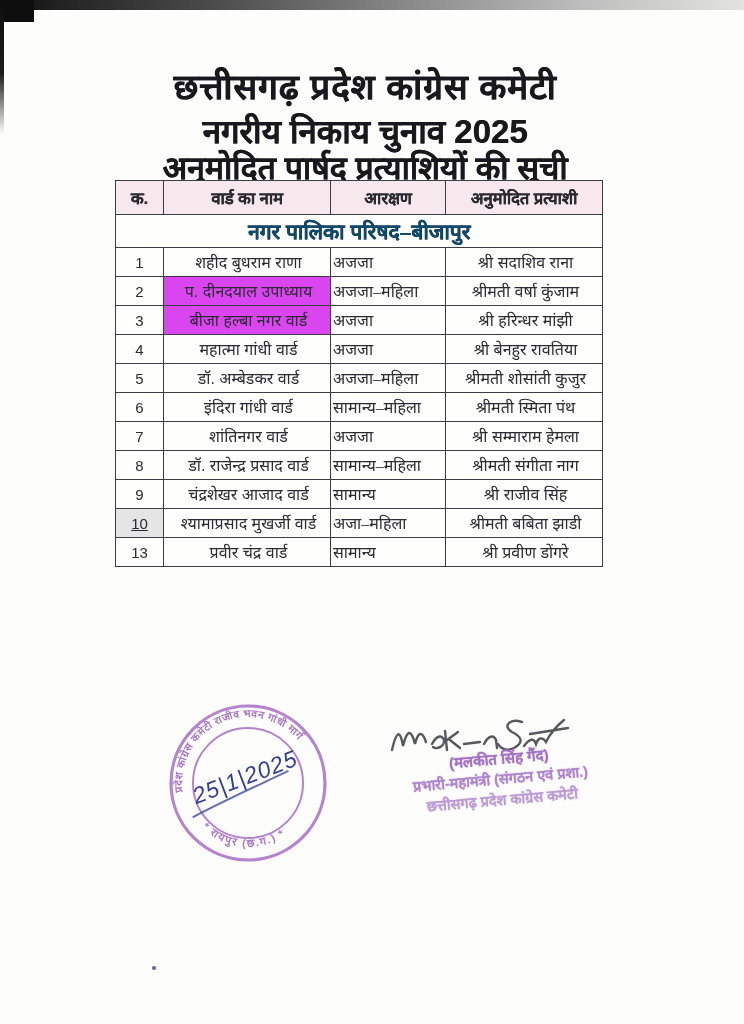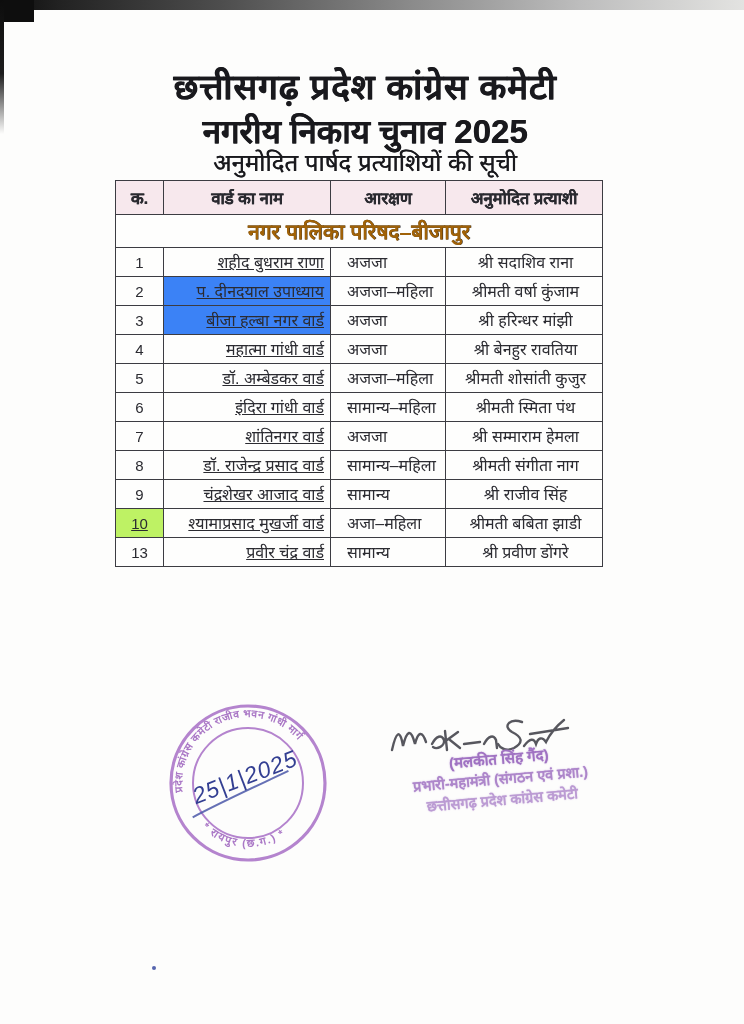--- a/index.html
+++ b/index.html
@@ -17,39 +17,39 @@
   .scan-left-strip{position:absolute;top:0;left:0;width:4px;height:134px;
     background:linear-gradient(to bottom,#0d0d0d 0%,#1d1d1d 55%,rgba(40,40,40,0) 100%);}
   .ink-dot{position:absolute;left:152px;top:966px;width:4px;height:4px;border-radius:50%;background:#2c3e9a;opacity:.8;}
 
   
   .doc-header{position:absolute;left:0;top:0;width:730px;text-align:center;color:#19191d;}
   .h1{position:absolute;left:0;top:62px;width:730px;font-size:35px;font-weight:800;letter-spacing:1px;
       text-shadow:.6px 0 0 #19191d;}
   .h2{position:absolute;left:0;top:108px;width:730px;font-size:33px;font-weight:800;
       text-shadow:.5px 0 0 #19191d;}
-  .h3{position:absolute;left:0;top:145px;width:730px;font-size:24px;font-weight:400;
+  .h3{position:absolute;left:0;top:145px;width:730px;font-size:32px;font-weight:700;
       text-shadow:.4px 0 0 #26262b;}
 
   
   .table-wrap{position:absolute;left:115px;top:180px;width:487px;}
   table{border-collapse:collapse;width:100%;table-layout:fixed;color:#2b2b31;}
   td,th{border:1.5px solid #3c3c42;padding:0 6px;overflow:hidden;white-space:nowrap;}
-  .caption-cell{height:32px;text-align:center;font-size:21px;font-weight:700;color:#a16207;
+  .caption-cell{height:32px;text-align:center;font-size:21px;font-weight:700;color:#0c4a6e;
       text-shadow:.4px 0 0 #1d1d22;background:#fefefd;}
   thead th{height:33px;background:#f7e8ed;font-size:16.5px;font-weight:700;text-align:center;
       color:#2a2a30;text-shadow:.3px 0 0 #2a2a30;}
   tbody td{height:28px;font-size:16px;background:#fefefd;}
   .c-sno{text-align:center;font-size:15px;}
-  .c-ward{text-align:right;padding-left:9px;text-decoration:underline;}
-  .c-res{text-align:left;padding-left:16px;}
+  .c-ward{text-align:center;padding-left:9px;}
+  .c-res{text-align:left;padding-left:2px;font-family:Liberation Serif, serif;}
   .c-cand{text-align:center;padding-left:9px;}
   col.w-sno{width:48px;} col.w-ward{width:167px;} col.w-res{width:115px;} col.w-cand{width:157px;}
-  tbody tr:nth-child(2) .c-ward,tbody tr:nth-child(3) .c-ward{background:#3b82f6;}
-  tbody tr:nth-child(10) .c-sno{background:#bef264;text-decoration:underline;}
+  tbody tr:nth-child(2) .c-ward,tbody tr:nth-child(3) .c-ward{background:#d946ef;}
+  tbody tr:nth-child(10) .c-sno{background:#e5e5e5;text-decoration:underline;}
 
   
   .stamp{position:absolute;left:163px;top:700px;width:170px;height:168px;}
   .stamp text{font-family:"Liberation Sans","DejaVu Sans",sans-serif;}
 
   
   .sig-svg{position:absolute;left:382px;top:706px;width:190px;height:62px;}
   .sig-block{position:absolute;left:368px;top:748px;width:265px;text-align:center;
       transform:rotate(-5deg);color:#a072c2;line-height:21px;
       text-shadow:0 0 1.4px rgba(176,140,206,.9);}

